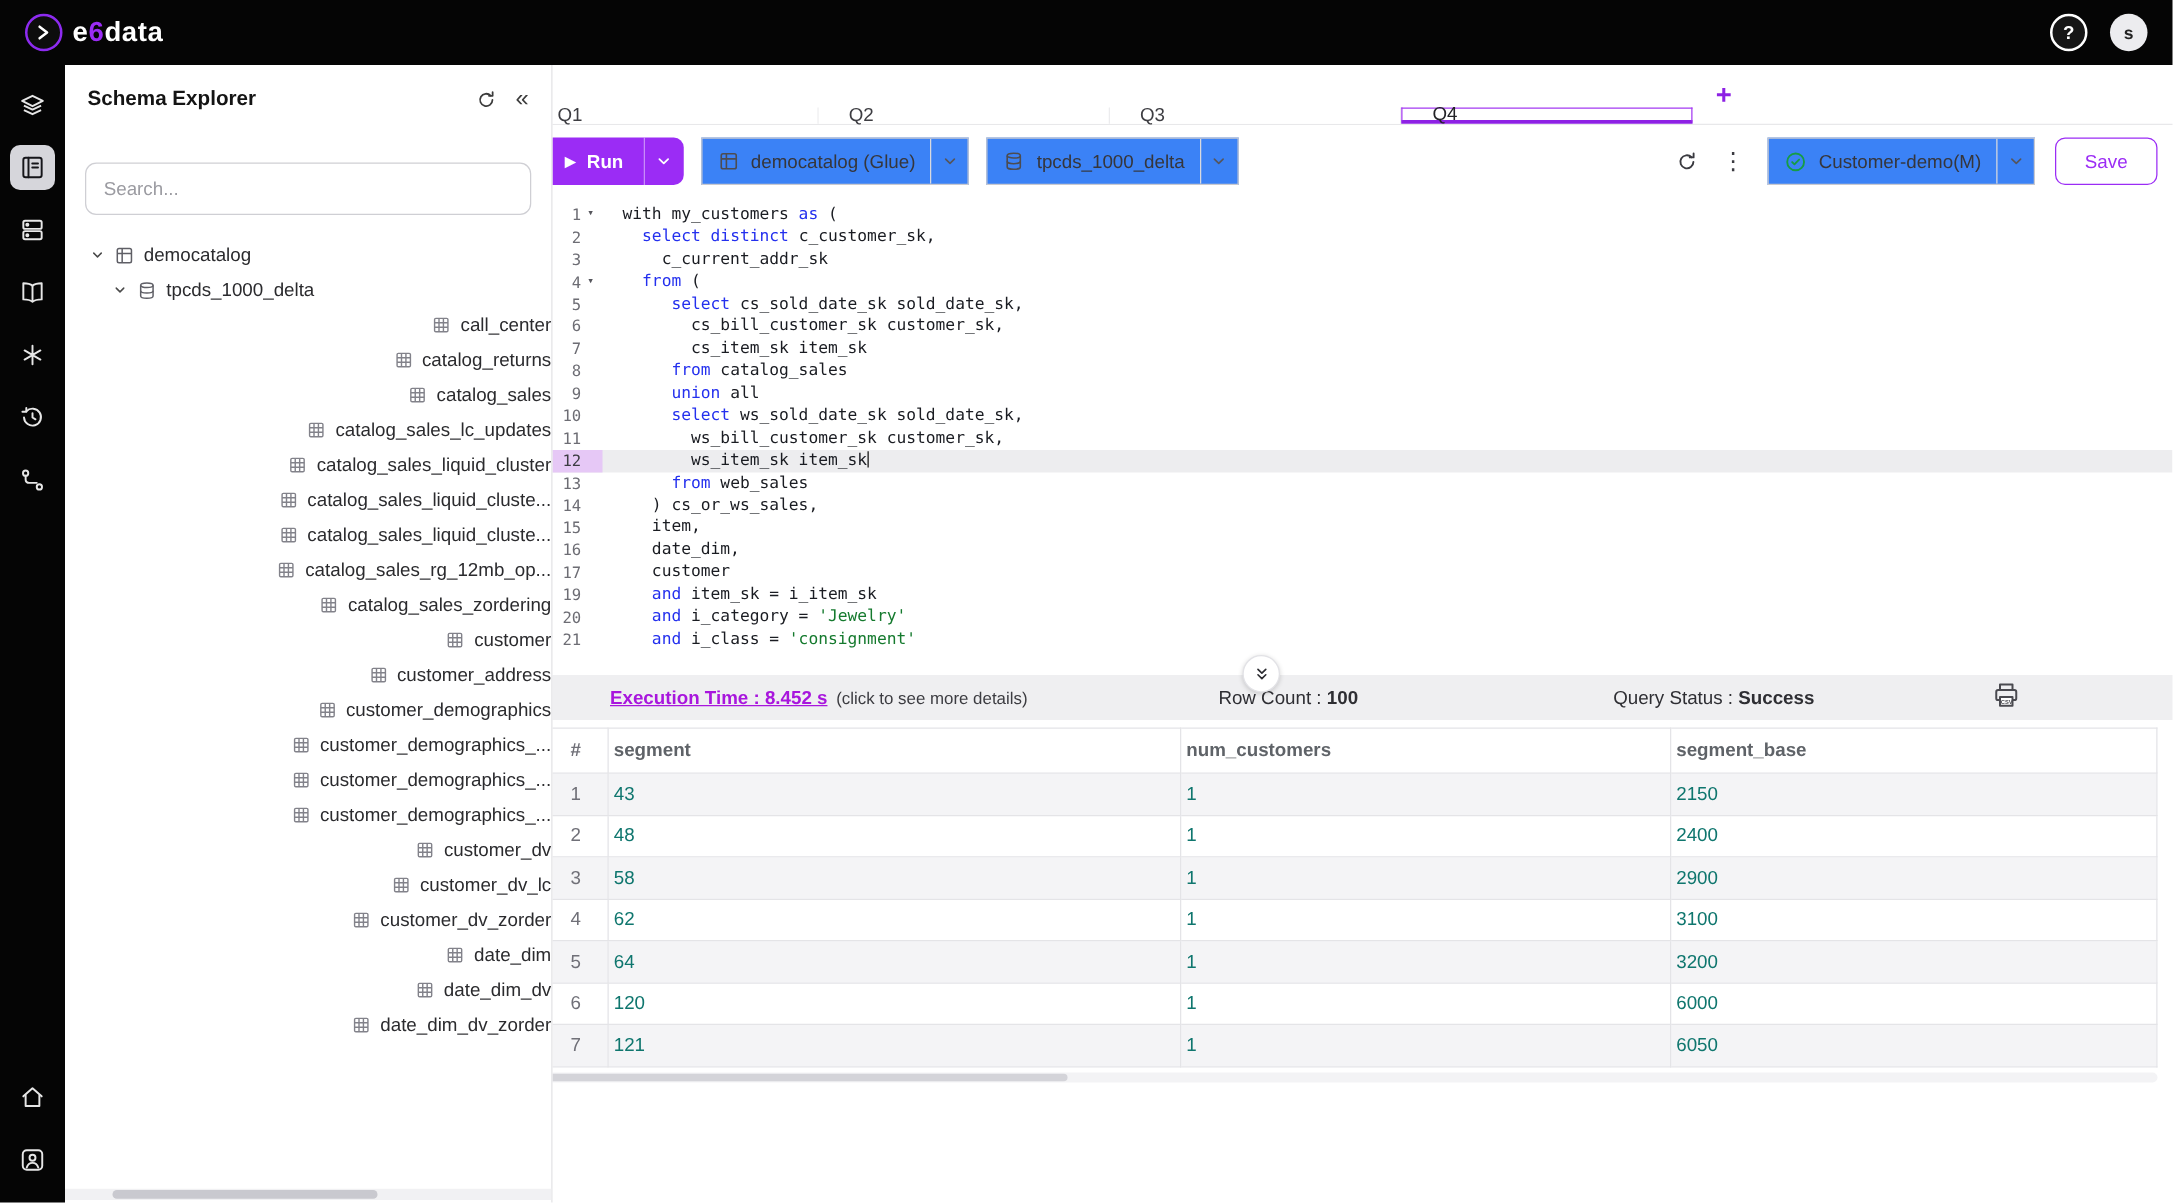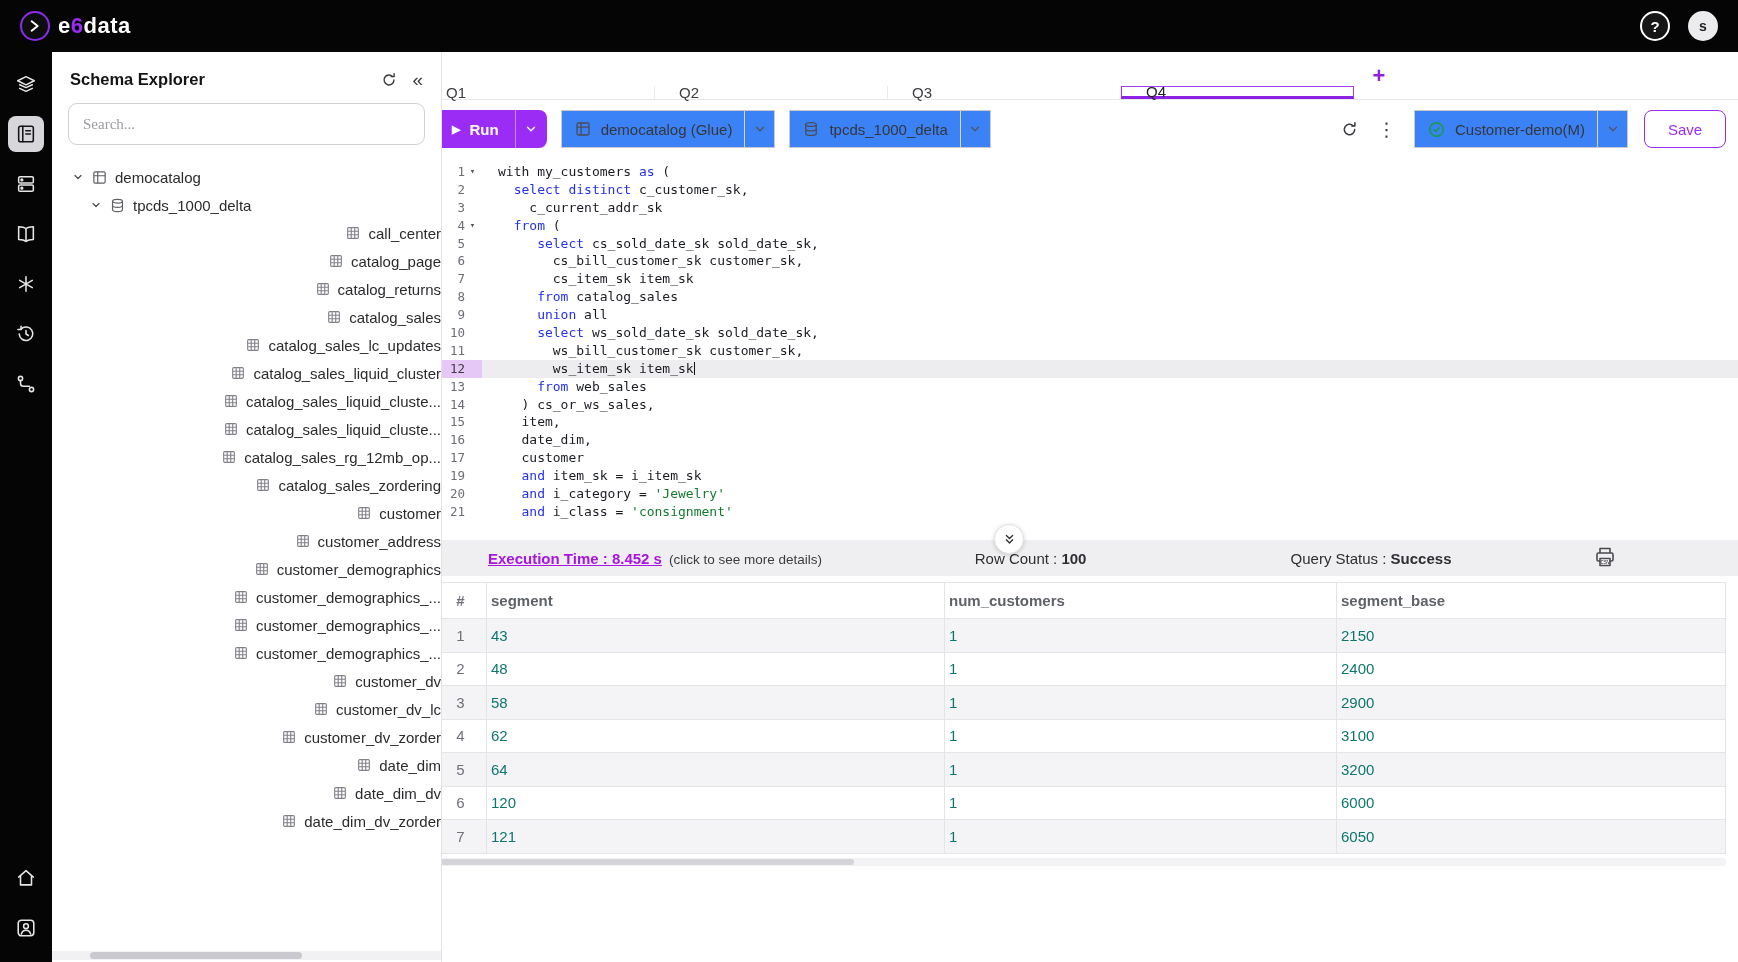--- a/index.html
+++ b/index.html
@@ -32,21 +32,21 @@
   
   .schema { position:absolute; top:52px; left:52px; width:390px; height:910px; background:#fff;
     border-right:1px solid #e3e3e6; z-index:10; }
   .schema-head { display:flex; align-items:center; padding:18px 18px 12px; gap:14px; }
   .schema-title { font-size:16.5px; font-weight:bold; color:#141414; flex:1; }
   .schema-head .hicon { color:#3c3c3c; cursor:pointer; display:flex; align-items:center; }
   .schema-head .hicon svg { width:18px; height:18px; }
   .collapse-glyph { font-size:19px; color:#3c3c3c; line-height:1; }
   .search-wrap { padding:2px 16px 10px; }
   .search-input { width:100%; height:42px; border:1px solid #cfcfd4; border-radius:9px;
-    font-size:15px; padding:0 14px; color:#333; outline:none; font-family:Liberation Serif, serif; }
+    font-size:15px; padding:0 14px; color:#333; outline:none; font-family:Liberation Sans, sans-serif;margin-top:27px; }
   .search-input::placeholder { color:#9b9ba1; }
   .tree { margin-top:8px; font-size:15px; color:#2b2b2e; }
   .tree-row { height:28px; display:flex; align-items:center; gap:7px; cursor:pointer; white-space:nowrap; }
   .tree-row .chev svg { width:12px; height:12px; color:#4a4a4a; display:block; }
   .tree-row .nicon svg { width:17px; height:17px; color:#5f5f66; display:block; }
   .row-catalog { padding-left:20px; }
   .row-db { padding-left:38px; }
   .row-table { padding-left:84px;justify-content:flex-end; }
   .row-table .nicon svg { color:#82828a; width:16px; height:16px; }
   .schema-hscroll { position:absolute; bottom:2px; left:0; width:100%; height:9px; background:#f1f1f3; }
@@ -258,29 +258,20 @@
     </div>
     <div>
         <div class="tree-row row-table">
           <span class="nicon">
             <svg viewBox="0 0 24 24" fill="none" stroke="currentColor" stroke-width="1.7">
               <rect x="4" y="4" width="16" height="16" rx="1.5"></rect>
               <path d="M4 9.3h16M4 14.6h16M9.3 4v16M14.6 4v16"></path>
             </svg>
           </span>
           <span>call_center</span>
-        </div>
-        <div class="tree-row row-table">
-          <span class="nicon">
-            <svg viewBox="0 0 24 24" fill="none" stroke="currentColor" stroke-width="1.7">
-              <rect x="4" y="4" width="16" height="16" rx="1.5"></rect>
-              <path d="M4 9.3h16M4 14.6h16M9.3 4v16M14.6 4v16"></path>
-            </svg>
-          </span>
-          <span>catalog_page</span>
         </div>
         <div class="tree-row row-table">
           <span class="nicon">
             <svg viewBox="0 0 24 24" fill="none" stroke="currentColor" stroke-width="1.7">
               <rect x="4" y="4" width="16" height="16" rx="1.5"></rect>
               <path d="M4 9.3h16M4 14.6h16M9.3 4v16M14.6 4v16"></path>
             </svg>
           </span>
           <span>catalog_returns</span>
         </div>

